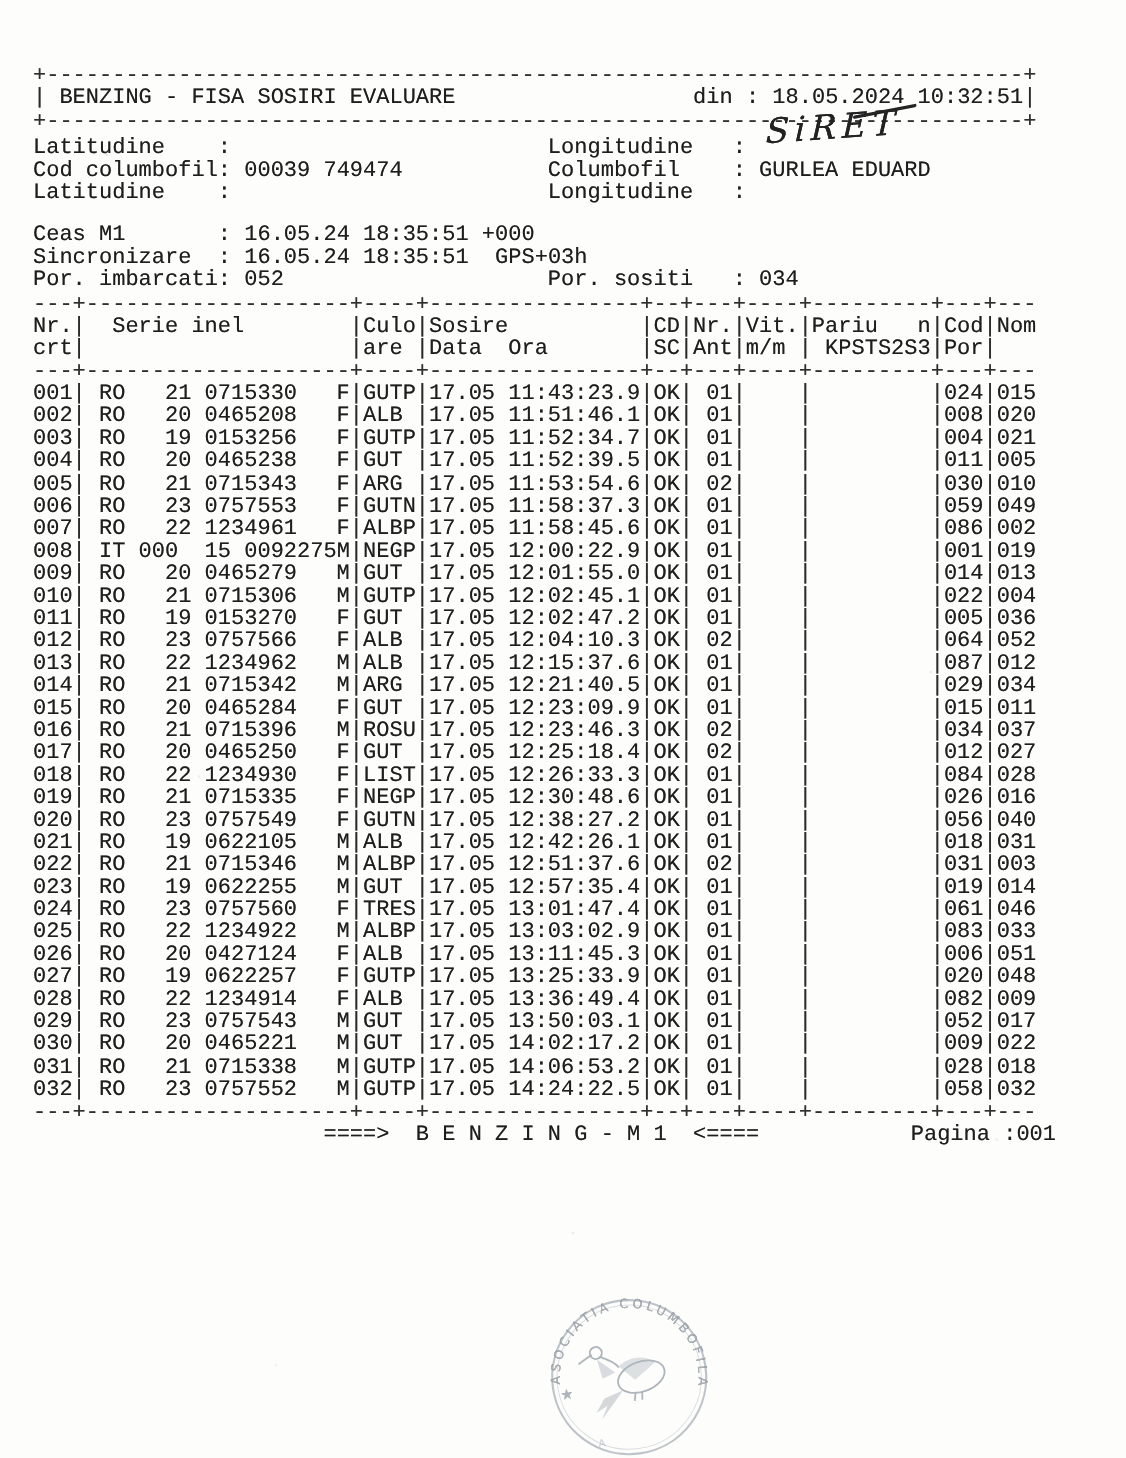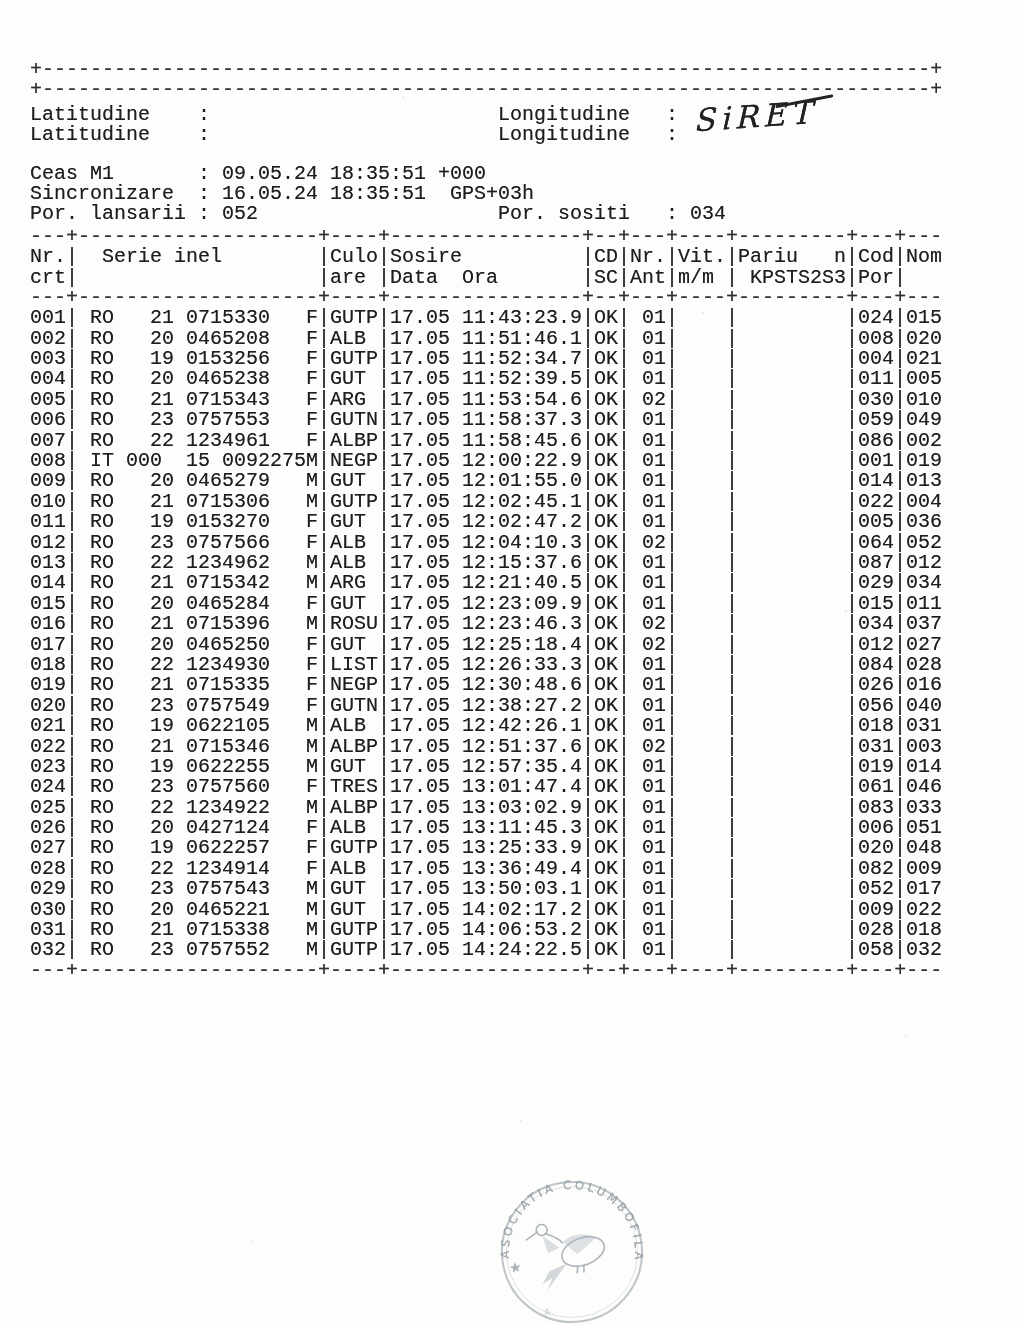--- a/index.html
+++ b/index.html
@@ -55,32 +55,34 @@
 </style>
 </head>
 <body>
 
 <div class="specks"></div>
 
 <div class="doc">
 
   <div>
     <div class="line sep">+--------------------------------------------------------------------------+</div>
+    <div class="line"><span class="vb">|</span><span class="sp"></span><span class="val">BENZING - FISA SOSIRI EVALUARE</span><span class="din"><span class="val">din :</span><span class="sp"></span><span class="val">18.05.2024 10:32:51</span></span><span class="pipe-r vb">|</span></div>
     <div class="line sep">+--------------------------------------------------------------------------+</div>
   </div>
 
   <div class="block-info">
     <div class="line"><span class="lbl">Latitudine</span><span>:</span><span class="sp"></span><span class="val"></span><span class="rcol"><span class="lbl">Longitudine</span><span>:</span><span class="sp"></span><span class="val"></span></span></div>
+    <div class="line"><span class="lbl">Cod columbofil</span><span>:</span><span class="sp"></span><span class="val">00039 749474</span><span class="rcol"><span class="lbl">Columbofil</span><span>:</span><span class="sp"></span><span class="val">GURLEA EDUARD</span></span></div>
     <div class="line"><span class="lbl">Latitudine</span><span>:</span><span class="sp"></span><span class="val"></span><span class="rcol"><span class="lbl">Longitudine</span><span>:</span><span class="sp"></span><span class="val"></span></span></div>
   </div>
 
   <div class="block-clocks">
-    <div class="line"><span class="lbl">Ceas M1</span><span>:</span><span class="sp"></span><span class="val">09.05.24 18:35:51 +000</span></div>
+    <div class="line"><span class="lbl">Ceas M1</span><span>:</span><span class="sp"></span><span class="val">16.05.24 18:35:51 +000</span></div>
     <div class="line"><span class="lbl">Sincronizare</span><span>:</span><span class="sp"></span><span class="val">16.05.24 18:35:51  GPS+03h</span></div>
-    <div class="line"><span class="lbl">Por. lansarii</span><span>:</span><span class="sp"></span><span class="val">052</span><span class="rcol"><span class="lbl">Por. sositi</span><span>:</span><span class="sp"></span><span class="val">034</span></span></div>
+    <div class="line"><span class="lbl">Por. imbarcati</span><span>:</span><span class="sp"></span><span class="val">052</span><span class="rcol"><span class="lbl">Por. sositi</span><span>:</span><span class="sp"></span><span class="val">034</span></span></div>
   </div>
 
   <div class="block-table">
     <div class="line sep">---+--------------------+----+----------------+--+---+----+---------+---+---</div>
     <div id="thead">
         <div class="line trow"><span class="c" style="width: 3ch;">Nr.</span><span class="vb">|</span><span class="c" style="width: 20ch;">  Serie inel</span><span class="vb">|</span><span class="c" style="width: 4ch;">Culo</span><span class="vb">|</span><span class="c" style="width: 16ch;">Sosire</span><span class="vb">|</span><span class="c" style="width: 2ch;">CD</span><span class="vb">|</span><span class="c ar" style="width: 3ch;">Nr.</span><span class="vb">|</span><span class="c" style="width: 4ch;">Vit.</span><span class="vb">|</span><span class="c" style="width: 9ch;">Pariu   n</span><span class="vb">|</span><span class="c" style="width: 3ch;">Cod</span><span class="vb">|</span><span class="c" style="width: 3ch;">Nom</span></div>
         <div class="line trow"><span class="c" style="width: 3ch;">crt</span><span class="vb">|</span><span class="c" style="width: 20ch;"></span><span class="vb">|</span><span class="c" style="width: 4ch;">are</span><span class="vb">|</span><span class="c" style="width: 16ch;">Data  Ora</span><span class="vb">|</span><span class="c" style="width: 2ch;">SC</span><span class="vb">|</span><span class="c ar" style="width: 3ch;">Ant</span><span class="vb">|</span><span class="c" style="width: 4ch;">m/m</span><span class="vb">|</span><span class="c" style="width: 9ch;"> KPSTS2S3</span><span class="vb">|</span><span class="c" style="width: 3ch;">Por</span><span class="vb">|</span><span class="c" style="width: 3ch;"></span></div>
       </div>
     <div class="line sep">---+--------------------+----+----------------+--+---+----+---------+---+---</div>
     <div id="tbody">
@@ -113,20 +115,21 @@
         <div class="line trow"><span class="c" style="width: 3ch;">027</span><span class="vb">|</span><span class="c serie" style="width: 20ch;"><span style="white-space: pre;">RO   19 0622257</span><span>F</span></span><span class="vb">|</span><span class="c" style="width: 4ch;">GUTP</span><span class="vb">|</span><span class="c" style="width: 16ch;">17.05 13:25:33.9</span><span class="vb">|</span><span class="c" style="width: 2ch;">OK</span><span class="vb">|</span><span class="c ar" style="width: 3ch;">01</span><span class="vb">|</span><span class="c" style="width: 4ch;"></span><span class="vb">|</span><span class="c" style="width: 9ch;"></span><span class="vb">|</span><span class="c" style="width: 3ch;">020</span><span class="vb">|</span><span class="c" style="width: 3ch;">048</span></div>
         <div class="line trow"><span class="c" style="width: 3ch;">028</span><span class="vb">|</span><span class="c serie" style="width: 20ch;"><span style="white-space: pre;">RO   22 1234914</span><span>F</span></span><span class="vb">|</span><span class="c" style="width: 4ch;">ALB</span><span class="vb">|</span><span class="c" style="width: 16ch;">17.05 13:36:49.4</span><span class="vb">|</span><span class="c" style="width: 2ch;">OK</span><span class="vb">|</span><span class="c ar" style="width: 3ch;">01</span><span class="vb">|</span><span class="c" style="width: 4ch;"></span><span class="vb">|</span><span class="c" style="width: 9ch;"></span><span class="vb">|</span><span class="c" style="width: 3ch;">082</span><span class="vb">|</span><span class="c" style="width: 3ch;">009</span></div>
         <div class="line trow"><span class="c" style="width: 3ch;">029</span><span class="vb">|</span><span class="c serie" style="width: 20ch;"><span style="white-space: pre;">RO   23 0757543</span><span>M</span></span><span class="vb">|</span><span class="c" style="width: 4ch;">GUT</span><span class="vb">|</span><span class="c" style="width: 16ch;">17.05 13:50:03.1</span><span class="vb">|</span><span class="c" style="width: 2ch;">OK</span><span class="vb">|</span><span class="c ar" style="width: 3ch;">01</span><span class="vb">|</span><span class="c" style="width: 4ch;"></span><span class="vb">|</span><span class="c" style="width: 9ch;"></span><span class="vb">|</span><span class="c" style="width: 3ch;">052</span><span class="vb">|</span><span class="c" style="width: 3ch;">017</span></div>
         <div class="line trow"><span class="c" style="width: 3ch;">030</span><span class="vb">|</span><span class="c serie" style="width: 20ch;"><span style="white-space: pre;">RO   20 0465221</span><span>M</span></span><span class="vb">|</span><span class="c" style="width: 4ch;">GUT</span><span class="vb">|</span><span class="c" style="width: 16ch;">17.05 14:02:17.2</span><span class="vb">|</span><span class="c" style="width: 2ch;">OK</span><span class="vb">|</span><span class="c ar" style="width: 3ch;">01</span><span class="vb">|</span><span class="c" style="width: 4ch;"></span><span class="vb">|</span><span class="c" style="width: 9ch;"></span><span class="vb">|</span><span class="c" style="width: 3ch;">009</span><span class="vb">|</span><span class="c" style="width: 3ch;">022</span></div>
         <div class="line trow"><span class="c" style="width: 3ch;">031</span><span class="vb">|</span><span class="c serie" style="width: 20ch;"><span style="white-space: pre;">RO   21 0715338</span><span>M</span></span><span class="vb">|</span><span class="c" style="width: 4ch;">GUTP</span><span class="vb">|</span><span class="c" style="width: 16ch;">17.05 14:06:53.2</span><span class="vb">|</span><span class="c" style="width: 2ch;">OK</span><span class="vb">|</span><span class="c ar" style="width: 3ch;">01</span><span class="vb">|</span><span class="c" style="width: 4ch;"></span><span class="vb">|</span><span class="c" style="width: 9ch;"></span><span class="vb">|</span><span class="c" style="width: 3ch;">028</span><span class="vb">|</span><span class="c" style="width: 3ch;">018</span></div>
         <div class="line trow"><span class="c" style="width: 3ch;">032</span><span class="vb">|</span><span class="c serie" style="width: 20ch;"><span style="white-space: pre;">RO   23 0757552</span><span>M</span></span><span class="vb">|</span><span class="c" style="width: 4ch;">GUTP</span><span class="vb">|</span><span class="c" style="width: 16ch;">17.05 14:24:22.5</span><span class="vb">|</span><span class="c" style="width: 2ch;">OK</span><span class="vb">|</span><span class="c ar" style="width: 3ch;">01</span><span class="vb">|</span><span class="c" style="width: 4ch;"></span><span class="vb">|</span><span class="c" style="width: 9ch;"></span><span class="vb">|</span><span class="c" style="width: 3ch;">058</span><span class="vb">|</span><span class="c" style="width: 3ch;">032</span></div>
       </div>
     <div class="line sep">---+--------------------+----+----------------+--+---+----+---------+---+---</div>
   </div>
 
+  <div class="line foot"><span class="benz">====&gt;  B E N Z I N G - M 1  &lt;====</span><span class="pag"><span>Pagina :</span><span>001</span></span></div>
 
 </div>
 
 <div class="handwriting"><span>SiRET</span><span class="tbar"></span></div>
 
 <svg class="stamp" width="160" height="160" viewBox="0 0 160 160">
   <g transform="rotate(-8 80 80)">
     <circle cx="80" cy="80" r="70" fill="none" stroke="#9aa4ac" stroke-width="2" opacity="0.75"></circle>
     <circle cx="80" cy="80" r="65.5" fill="none" stroke="#9aa4ac" stroke-width="0.9" opacity="0.4"></circle>
     <path id="arcT" d="M 20.1,99.5 A 63,63 0 1 1 139.9,99.5" fill="none" stroke="none"></path>

